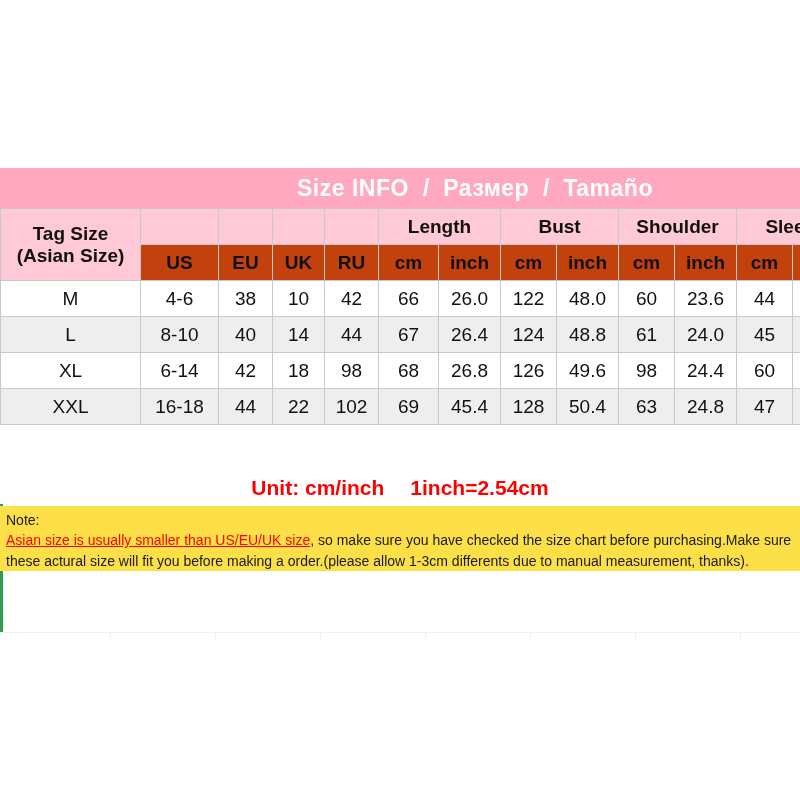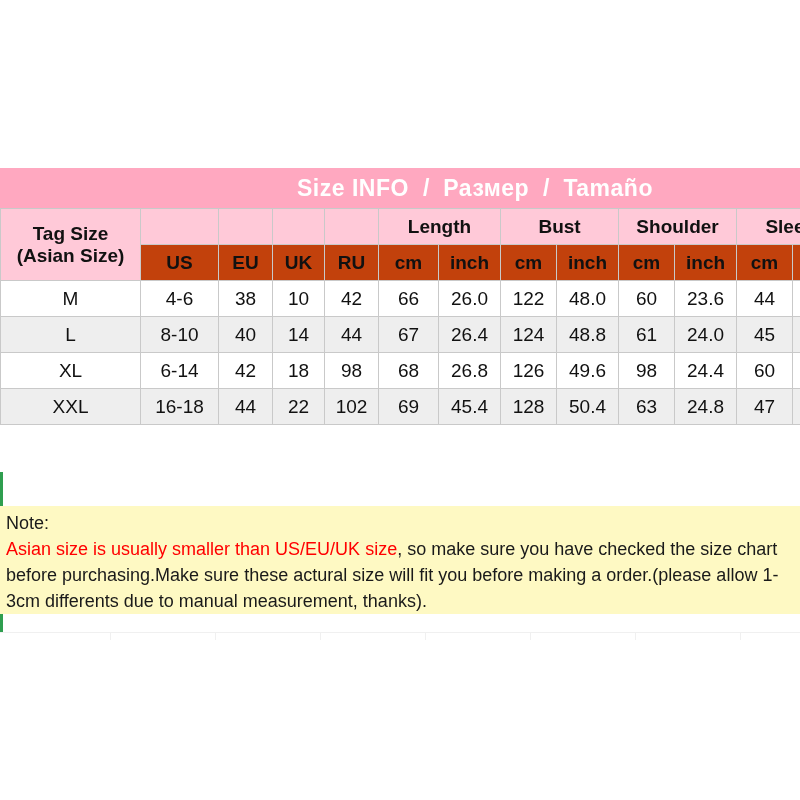--- a/index.html
+++ b/index.html
@@ -111,27 +111,27 @@
   .unit-line .gap { display: inline-block; width: 26px; }
 
   
   .note-block {
     position: absolute;
     left: 0;
     top: 506px;
     width: 800px;
     padding: 4px 6px 0 6px;
     box-sizing: border-box;
-    font-size: 18px;
+    font-size: 14px;
     line-height: 1.45;
     color: #1a1a1a;
-    background: #fef9c3;
+    background: #fde047;
   }
   .note-block .note-label { display: block; }
-  .red { color: #ff0000; }
+  .red { color: #ff0000; text-decoration: underline; }
 
   .left-rule {
     position: absolute;
     left: 0;
     top: 472px;
     width: 3px;
     height: 160px;
     background: #2f9e4f;
   }
 
@@ -274,20 +274,25 @@
         <td>63</td>
         <td>24.8</td>
         <td>47</td>
         <td>18.5</td>
       </tr>
     </tbody>
   </table>
 
   <div class="left-rule"></div>
 
+  <div class="unit-line">
+    <span>Unit: cm/inch</span>
+    <span class="gap"></span>
+    <span>1inch=2.54cm</span>
+  </div>
 
   <div class="note-block">
     <span class="note-label">Note:</span>
     <span class="red">Asian size is usually smaller than US/EU/UK size</span><span>, so make sure you have checked the size chart before purchasing.Make sure these actural size will fit you before making a order.(please allow 1-3cm differents due to manual measurement, thanks).</span>
   </div>
 
   <div class="faint-line" style="top:632px"></div>
   <div class="faint-vline" style="left:110px"></div>
   <div class="faint-vline" style="left:215px"></div>
   <div class="faint-vline" style="left:320px"></div>

